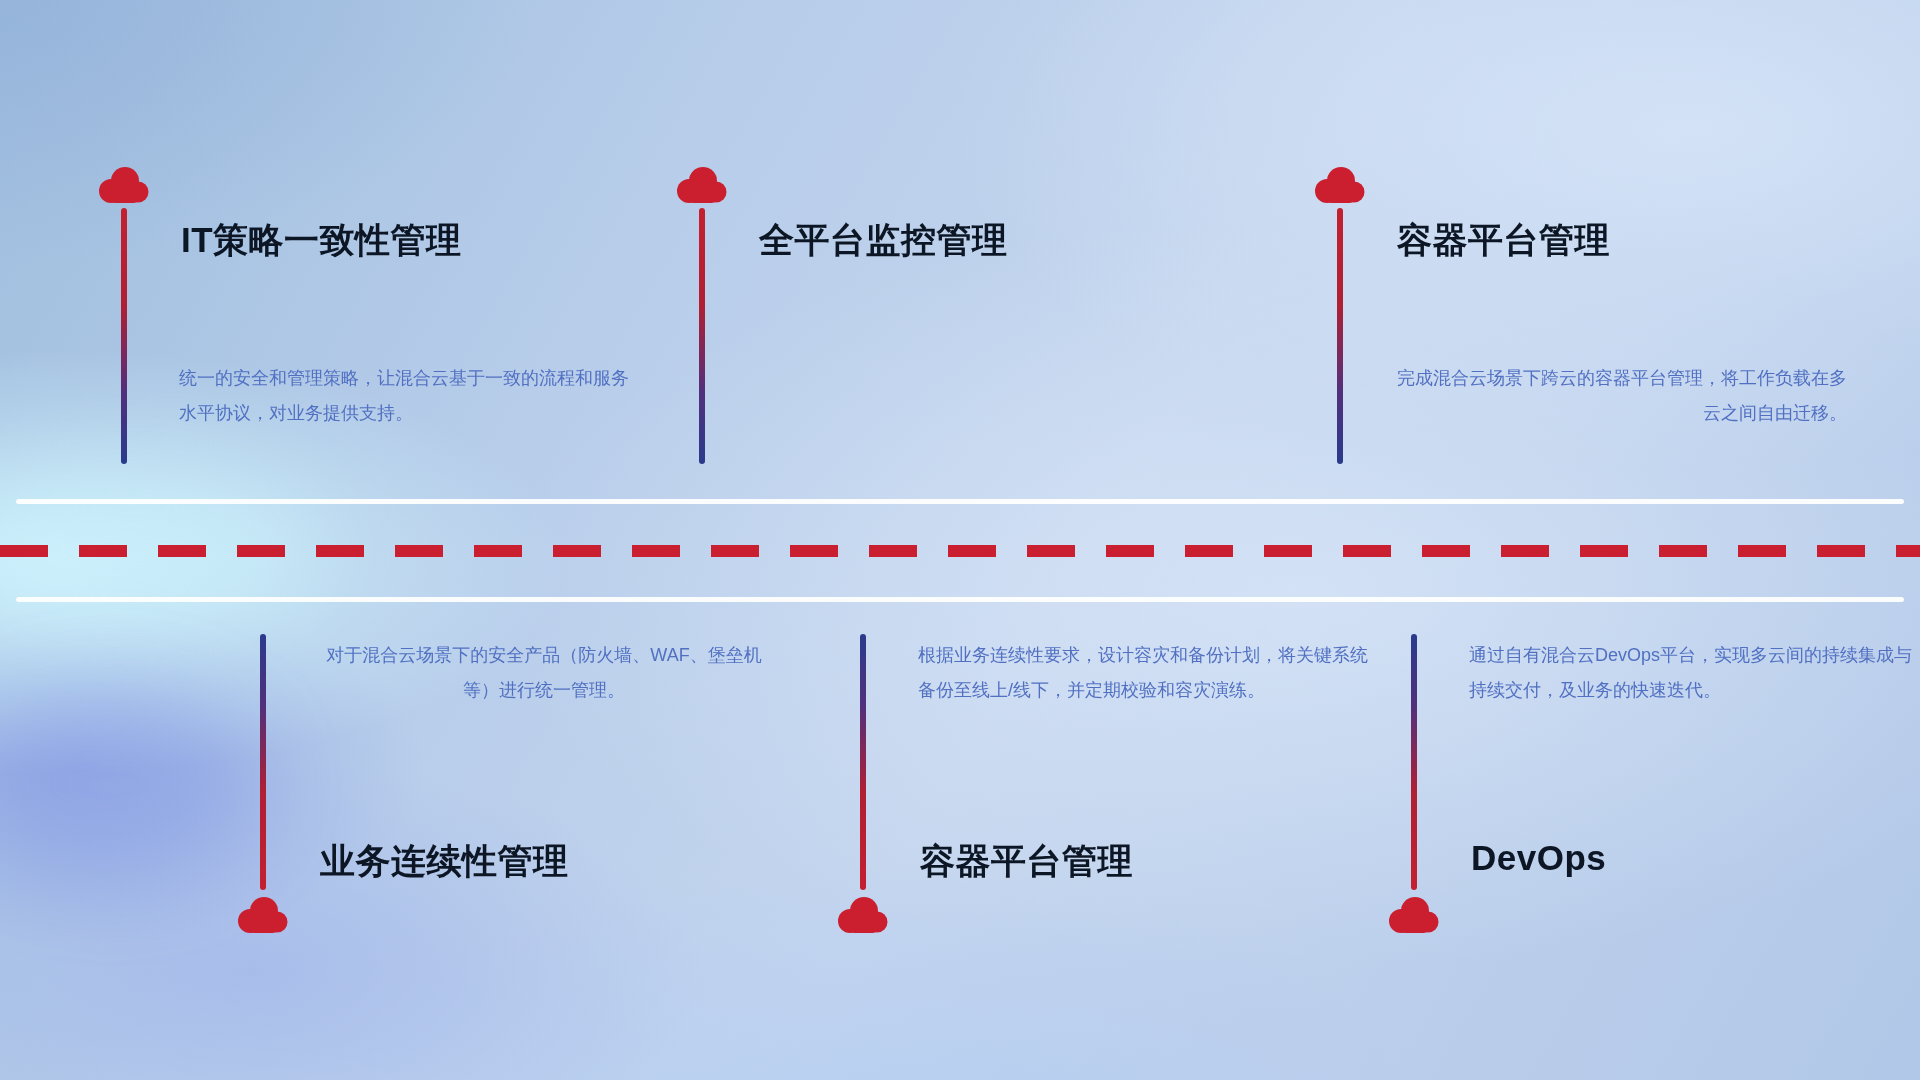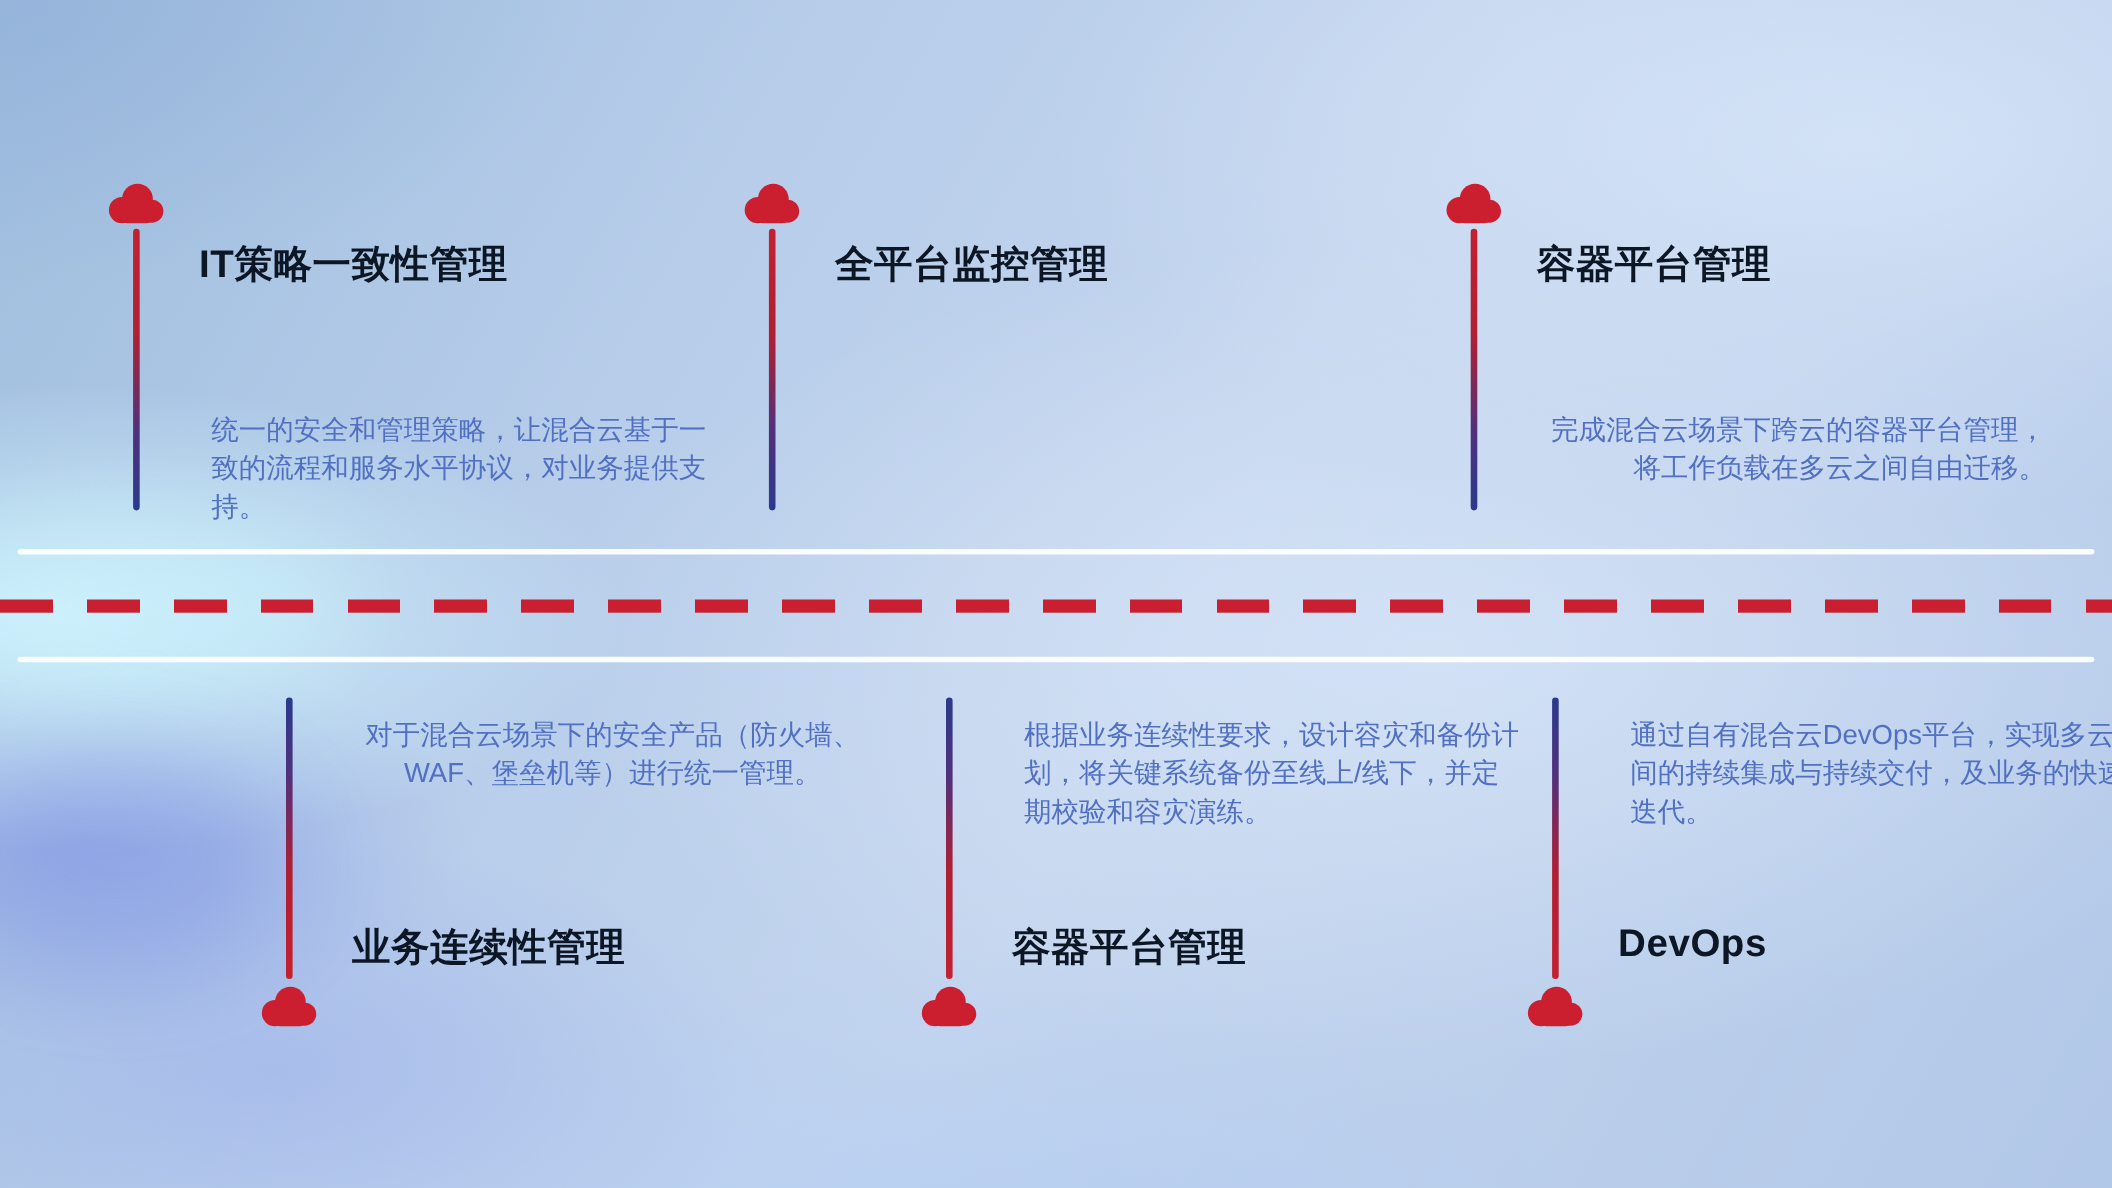--- a/index.html
+++ b/index.html
@@ -37,22 +37,22 @@
   .vline { width: 6px; height: 256px; border-radius: 3px; }
   .vline-down { margin-top: 3px; background: linear-gradient(180deg, #c4202f 0%, #b01f33 38%, #51307c 72%, #2a3a8c 100%); }
   .vline-up   { margin-bottom: 5px; background: linear-gradient(180deg, #2a3a8c 0%, #51307c 28%, #b01f33 62%, #c4202f 100%); }
 
   .feature-title {
     position: absolute; left: 57px; margin: 0;
     font-size: 35px; font-weight: bold; color: #0c1624;
     white-space: nowrap; letter-spacing: 0.5px;
   }
   .feature-desc {
-    position: absolute; left: 55px; margin: 13px;
-    width: 452px; font-size: 25px; line-height: 35px;
+    position: absolute; left: 55px; margin: 0;
+    width: 452px; font-size: 18px; line-height: 35px;
     color: #5170c2;
   }
 
   .item-top .feature-title { top: 52px; }
   .item-top .feature-desc  { top: 196px; }
 
   .item-bottom .feature-desc  { top: 4px; }
   .item-bottom .feature-title { top: 204px; }
 
   .item-top-1 { left: 124px;  top: 165px; }

